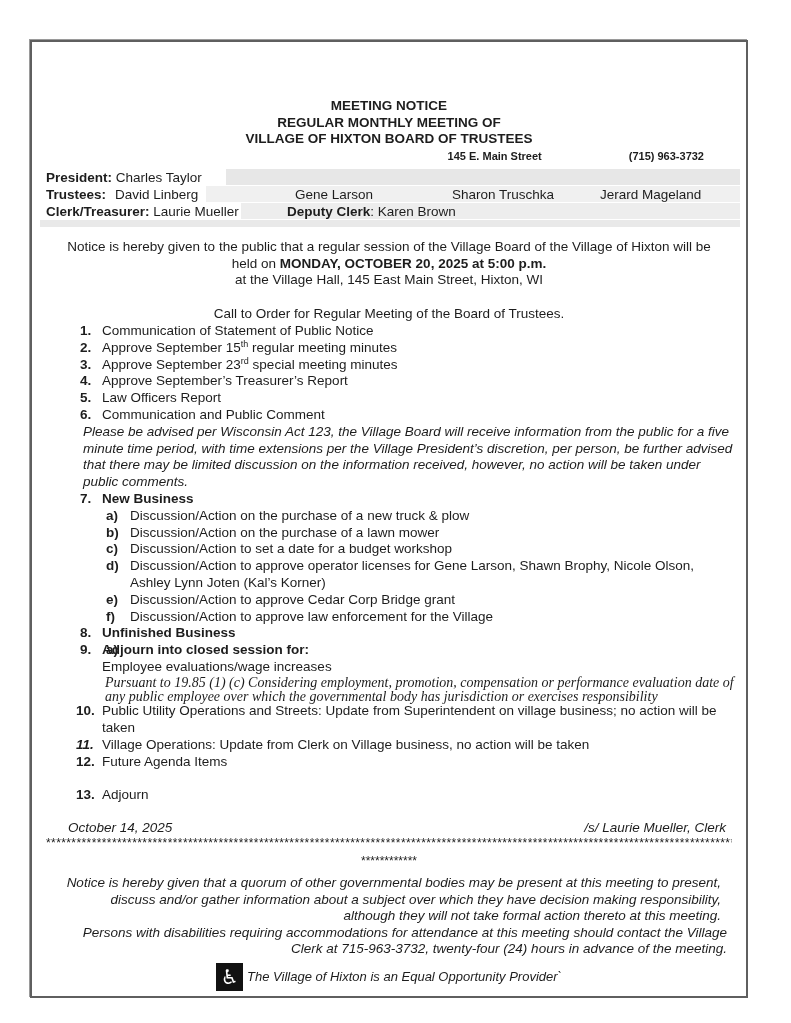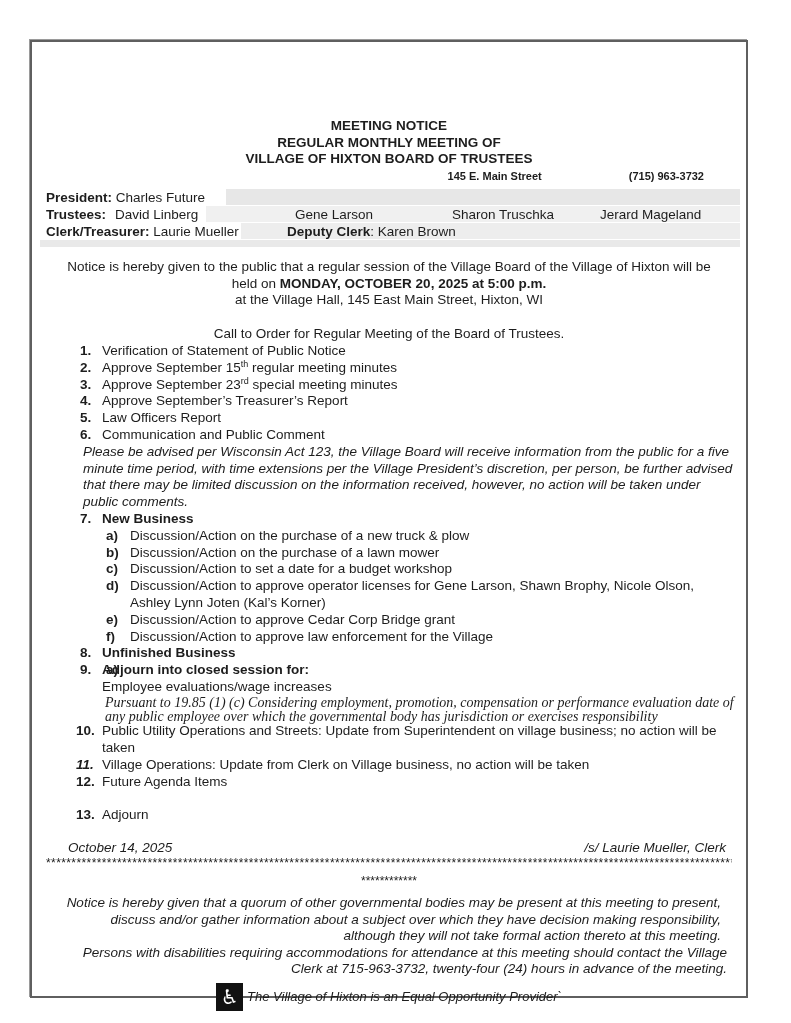--- a/index.html
+++ b/index.html
@@ -1,19 +1,19 @@
 <!DOCTYPE html>
 <html><head>
 <meta charset="utf-8">
 <style>
   html,body{margin:0;padding:0;background:#ffffff;}
   .page{width:791px;height:1023px;position:relative;background:#fff;
         font-family:"Liberation Sans","DejaVu Sans",sans-serif;color:#1d1d1d;overflow:hidden;}
   .frame{position:absolute;left:30px;top:40px;width:718px;height:958px;
-         border:2px solid #5f5f5f;box-sizing:border-box;padding:76px 14px 0 14px;
+         border:2px solid #5f5f5f;box-sizing:border-box;padding:56px 14px 0 14px;
          box-shadow:-1px -1px 0 #9a9a9a;}
   .b{font-weight:bold;}
   .title-line{font-size:13.5px;font-weight:bold;line-height:16.5px;text-align:center;}
   .addr-row{display:flex;justify-content:flex-end;gap:87px;transform:translateX(-28px);
             font-weight:bold;font-size:11px;line-height:16.5px;}
   .officers{position:relative;margin-top:5px;font-size:13.5px;line-height:17px;}
   .band{position:absolute;background:#e8e8e8;z-index:0;}
   .officer-line{position:relative;z-index:1;height:17px;}
   .t-name{position:absolute;top:0;}
   .notice{margin-top:19px;font-size:13.5px;line-height:16.5px;text-align:center;}
@@ -58,21 +58,21 @@
     </div>
 
     <div class="officers">
       <div class="band" style="top:0;left:180px;right:-8px;height:16px;background:#e7e7e7;"></div>
       <div class="band" style="top:17px;left:160px;right:-8px;height:16px;background:#f0f0f0;"></div>
       <div class="band" style="top:34px;left:195px;right:-8px;height:16px;background:#ededed;"></div>
       <div class="band" style="top:51px;left:-6px;right:-8px;height:7px;background:#e9e9e9;"></div>
 
       <div class="officer-line">
         <span class="b">President:</span>
-        <span>Charles Future</span>
+        <span>Charles Taylor</span>
       </div>
       <div class="officer-line">
         <span class="b">Trustees:</span>
         <span class="t-name" style="left:69px;">David Linberg</span>
         <span class="t-name" style="left:249px;">Gene Larson</span>
         <span class="t-name" style="left:406px;">Sharon Truschka</span>
         <span class="t-name" style="left:554px;">Jerard Mageland</span>
       </div>
       <div class="officer-line">
         <span class="b">Clerk/Treasurer:</span>
@@ -86,21 +86,21 @@
       <div><span>held on </span><span class="b">MONDAY, OCTOBER 20, 2025 at 5:00 p.m.</span></div>
       <div>at the Village Hall, 145 East Main Street, Hixton, WI</div>
     </div>
 
     <div class="call">Call to Order for Regular Meeting of the Board of Trustees.</div>
 
     <div class="agenda">
 
       <div class="row">
         <span class="num">1.</span>
-        <span>Verification of Statement of Public Notice</span>
+        <span>Communication of Statement of Public Notice</span>
       </div>
 
       <div class="row">
         <span class="num">2.</span>
         <span><span>Approve September 15</span><sup>th</sup><span> regular meeting minutes</span></span>
       </div>
 
       <div class="row">
         <span class="num">3.</span>
         <span><span>Approve September 23</span><sup>rd</sup><span> special meeting minutes</span></span>

